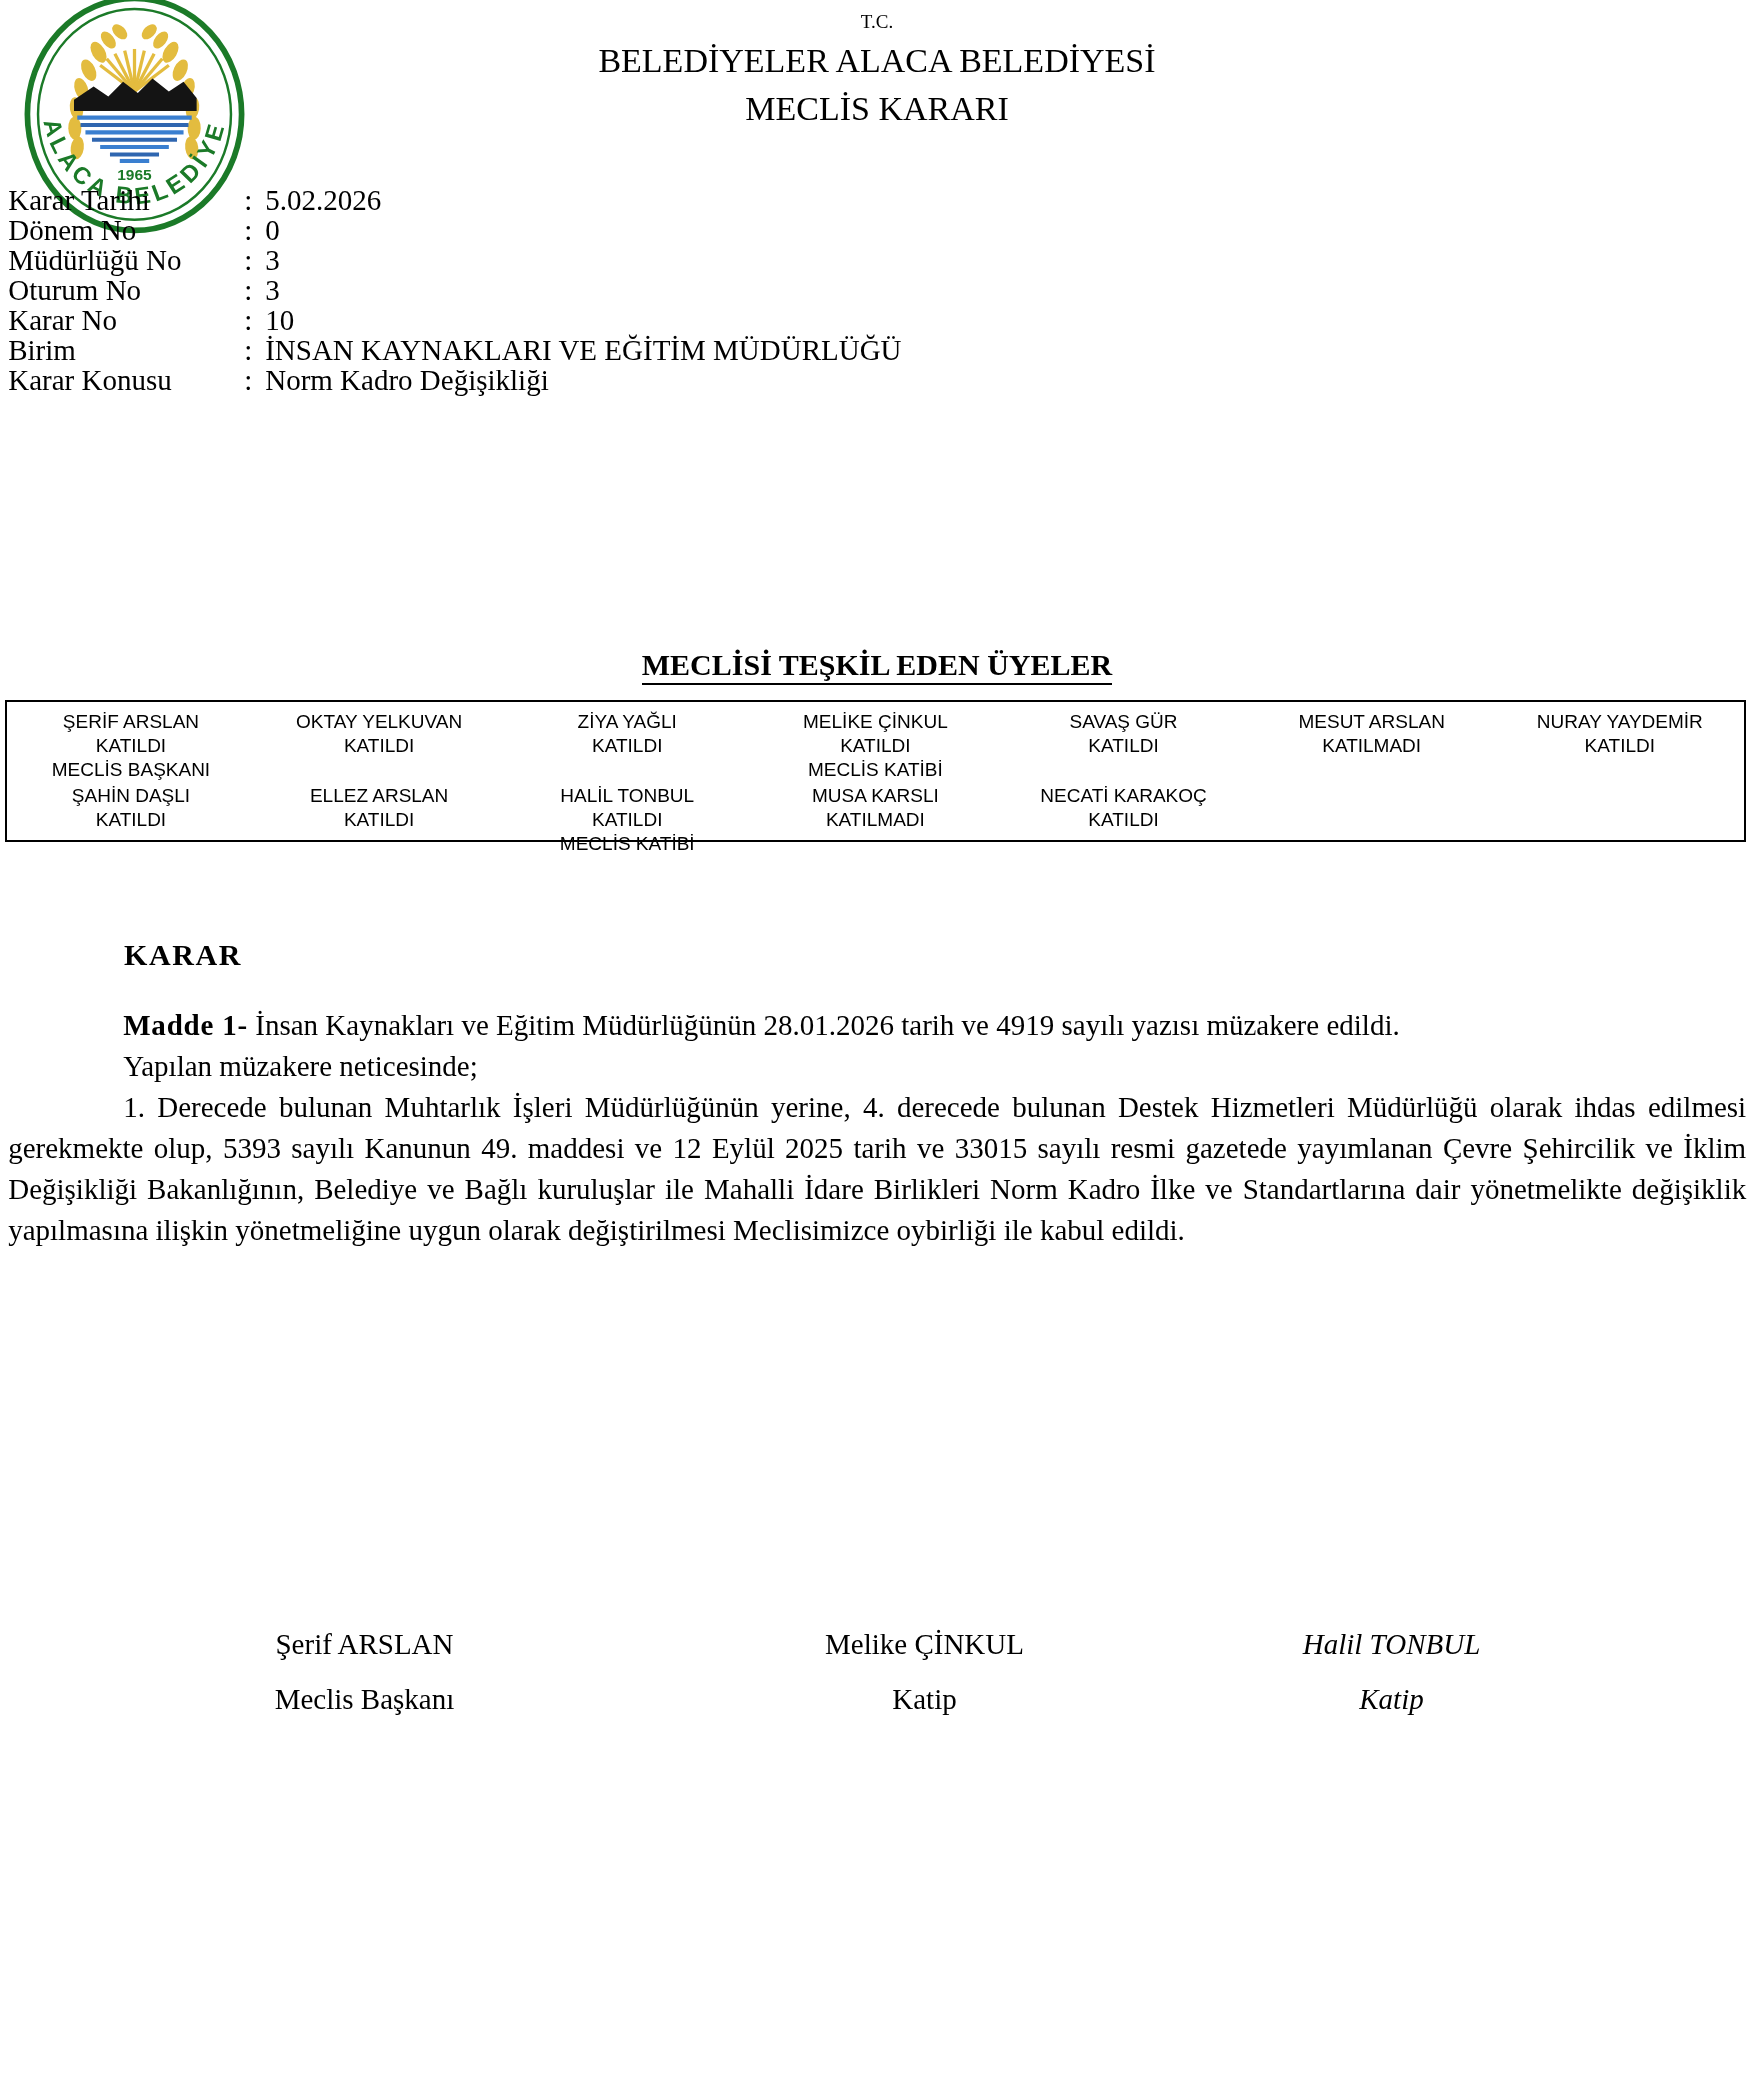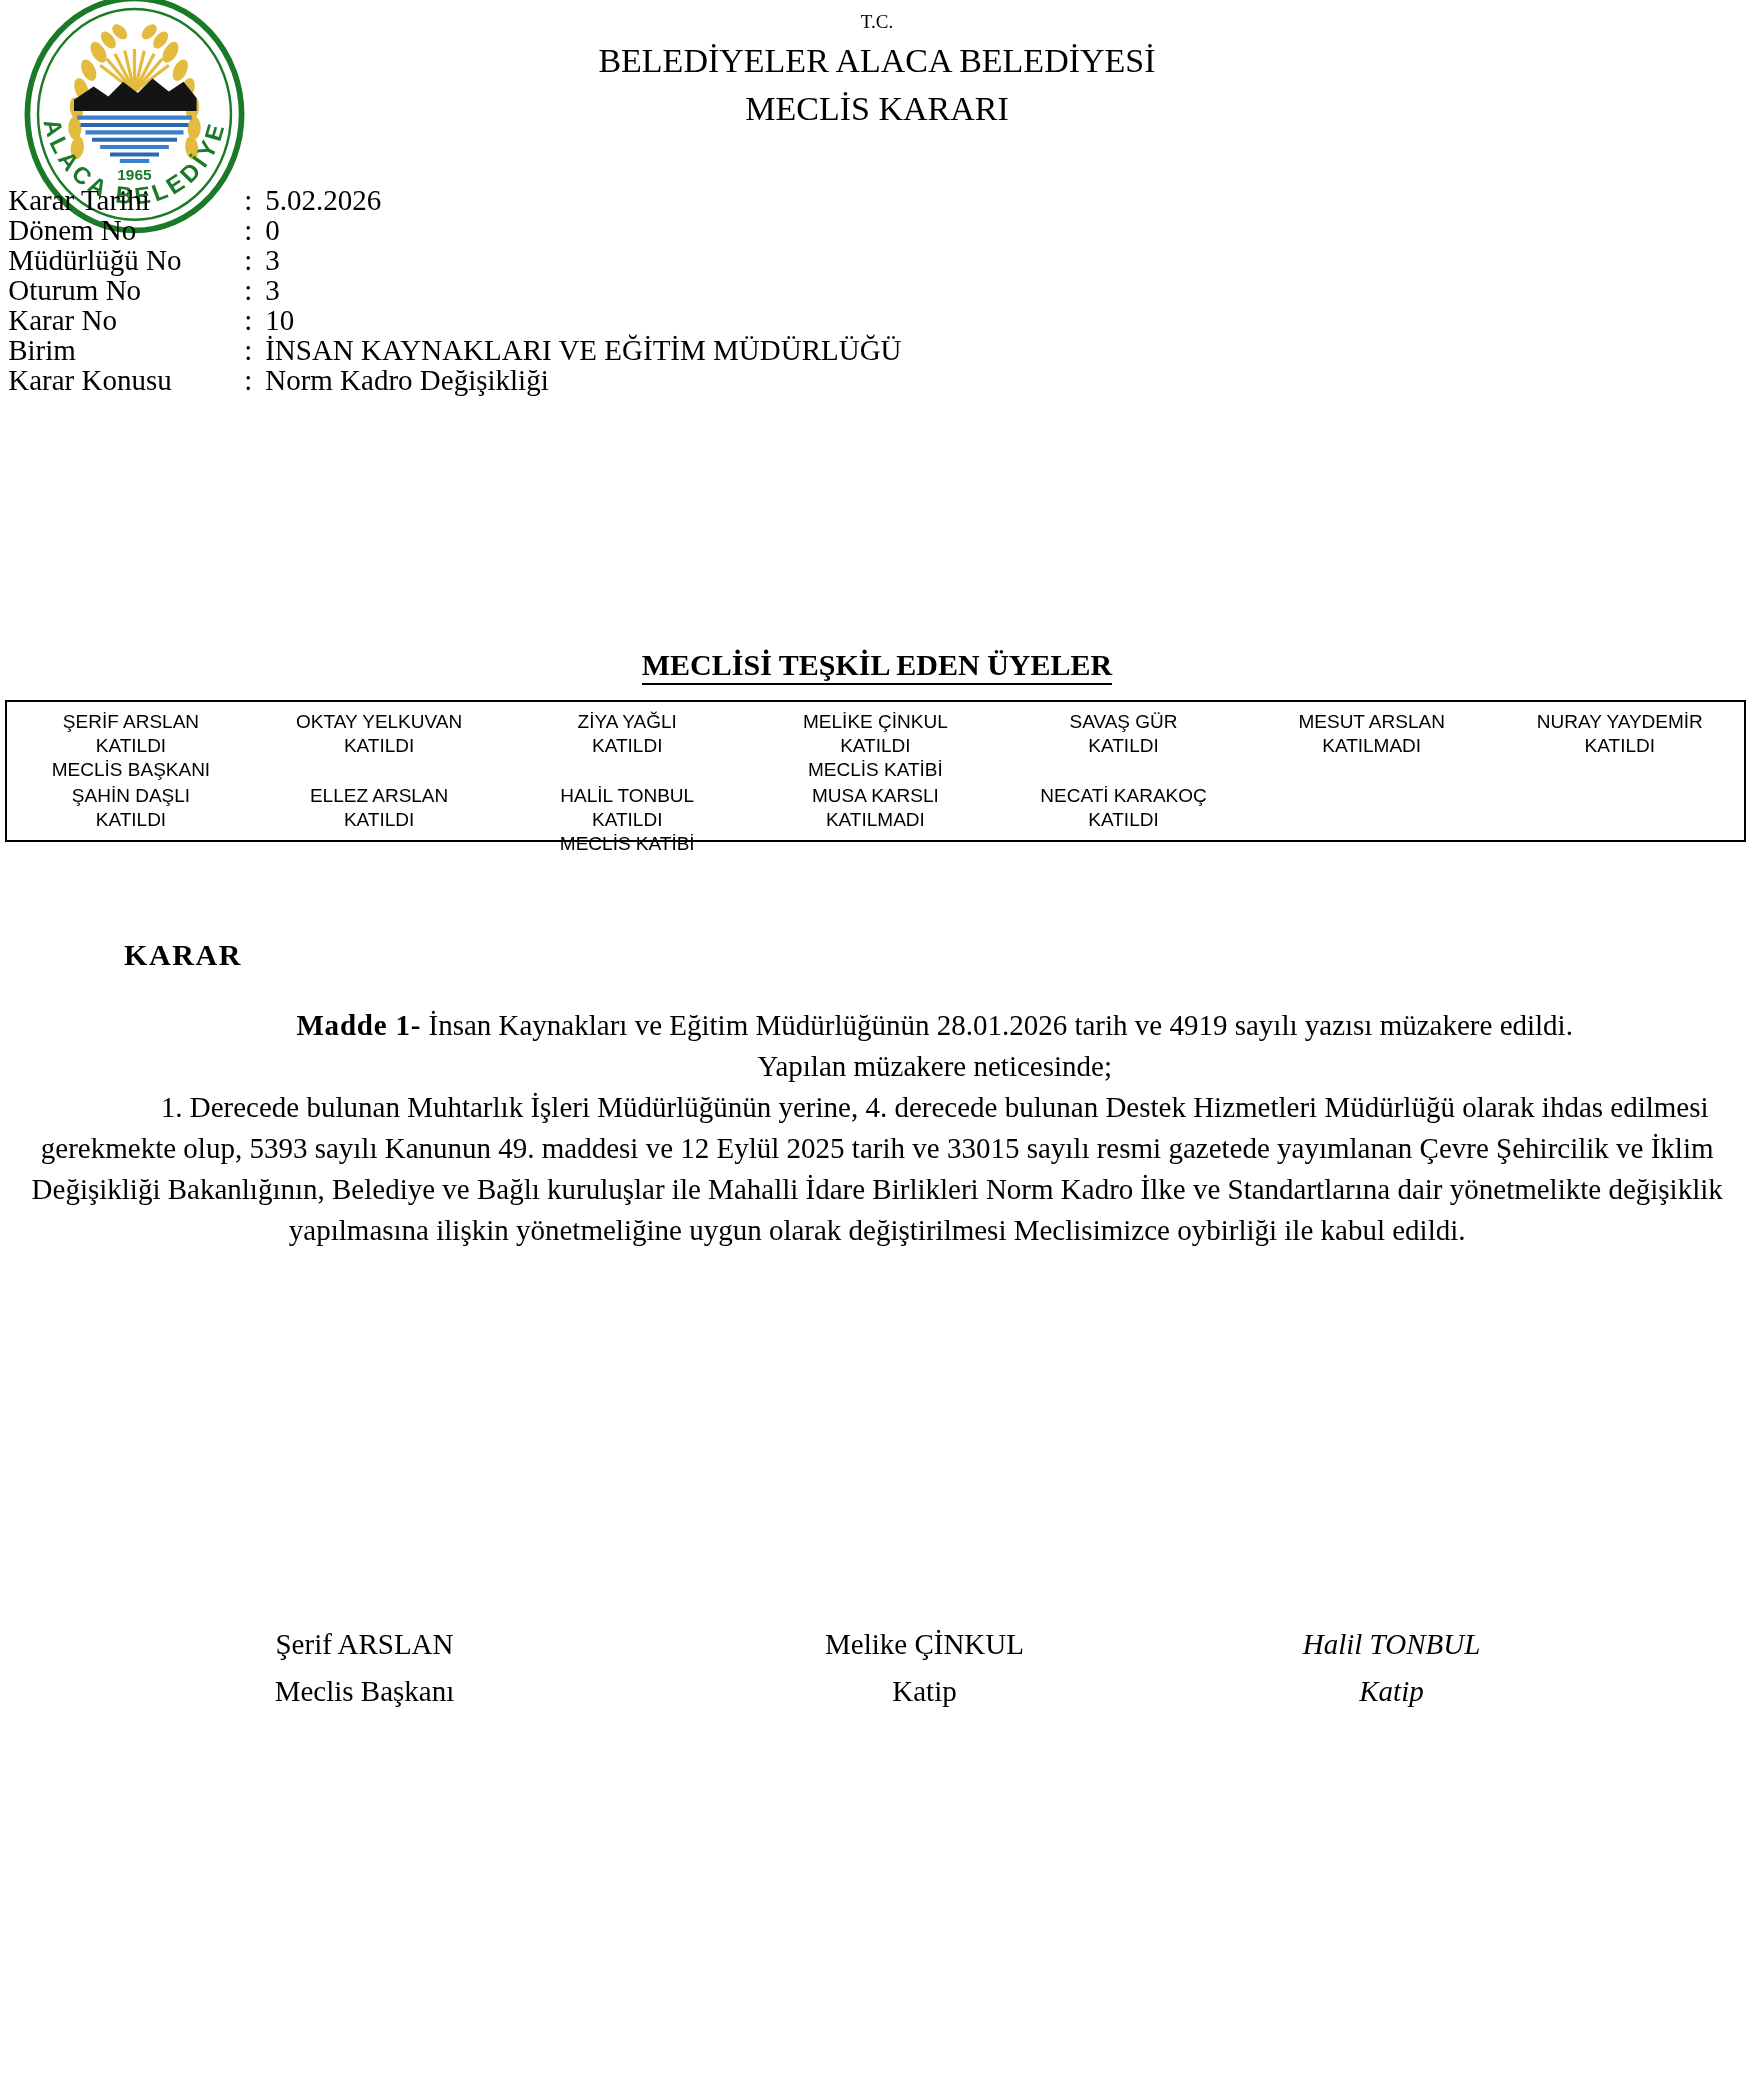--- a/index.html
+++ b/index.html
@@ -45,33 +45,33 @@
 
   
   .karar-heading{
     position:absolute;top:938px;left:124px;
     font-size:30px;font-weight:bold;letter-spacing:1.6px;
   }
   .body-text{
     position:absolute;top:1005px;left:8.2px;width:1738px;
     font-size:29px;line-height:41px;
   }
-  .body-text p{margin:0;text-align:center;}
+  .body-text p{margin:0;}
   .p-madde{text-indent:115px;text-align:justify;margin-bottom:56px;}
   .p-madde b{letter-spacing:0.8px;}
   .p-mid{text-indent:115px;margin-bottom:57px;}
   .p-long{text-indent:115px;text-align:justify;}
 
   
   .signatures{position:absolute;top:1627px;left:0;width:100%;height:115px;}
   .sig{
     position:absolute;width:393px;text-align:center;
     font-size:29px;line-height:34px;
   }
-  .sig .sig-title{margin-top:13px;}
+  .sig .sig-title{margin-top:21px;}
   .sig-1{left:168px;}
   .sig-2{left:728px;}
   .sig-3{left:1195px;font-style:italic;}
 </style>
 </head>
 <body>
 
 <div class="logo-wrap">
   <svg viewBox="0 0 272 296" width="223" height="242">
     <ellipse cx="136" cy="146" rx="131" ry="142" fill="#ffffff" stroke="#1b7a28" stroke-width="7"></ellipse>

